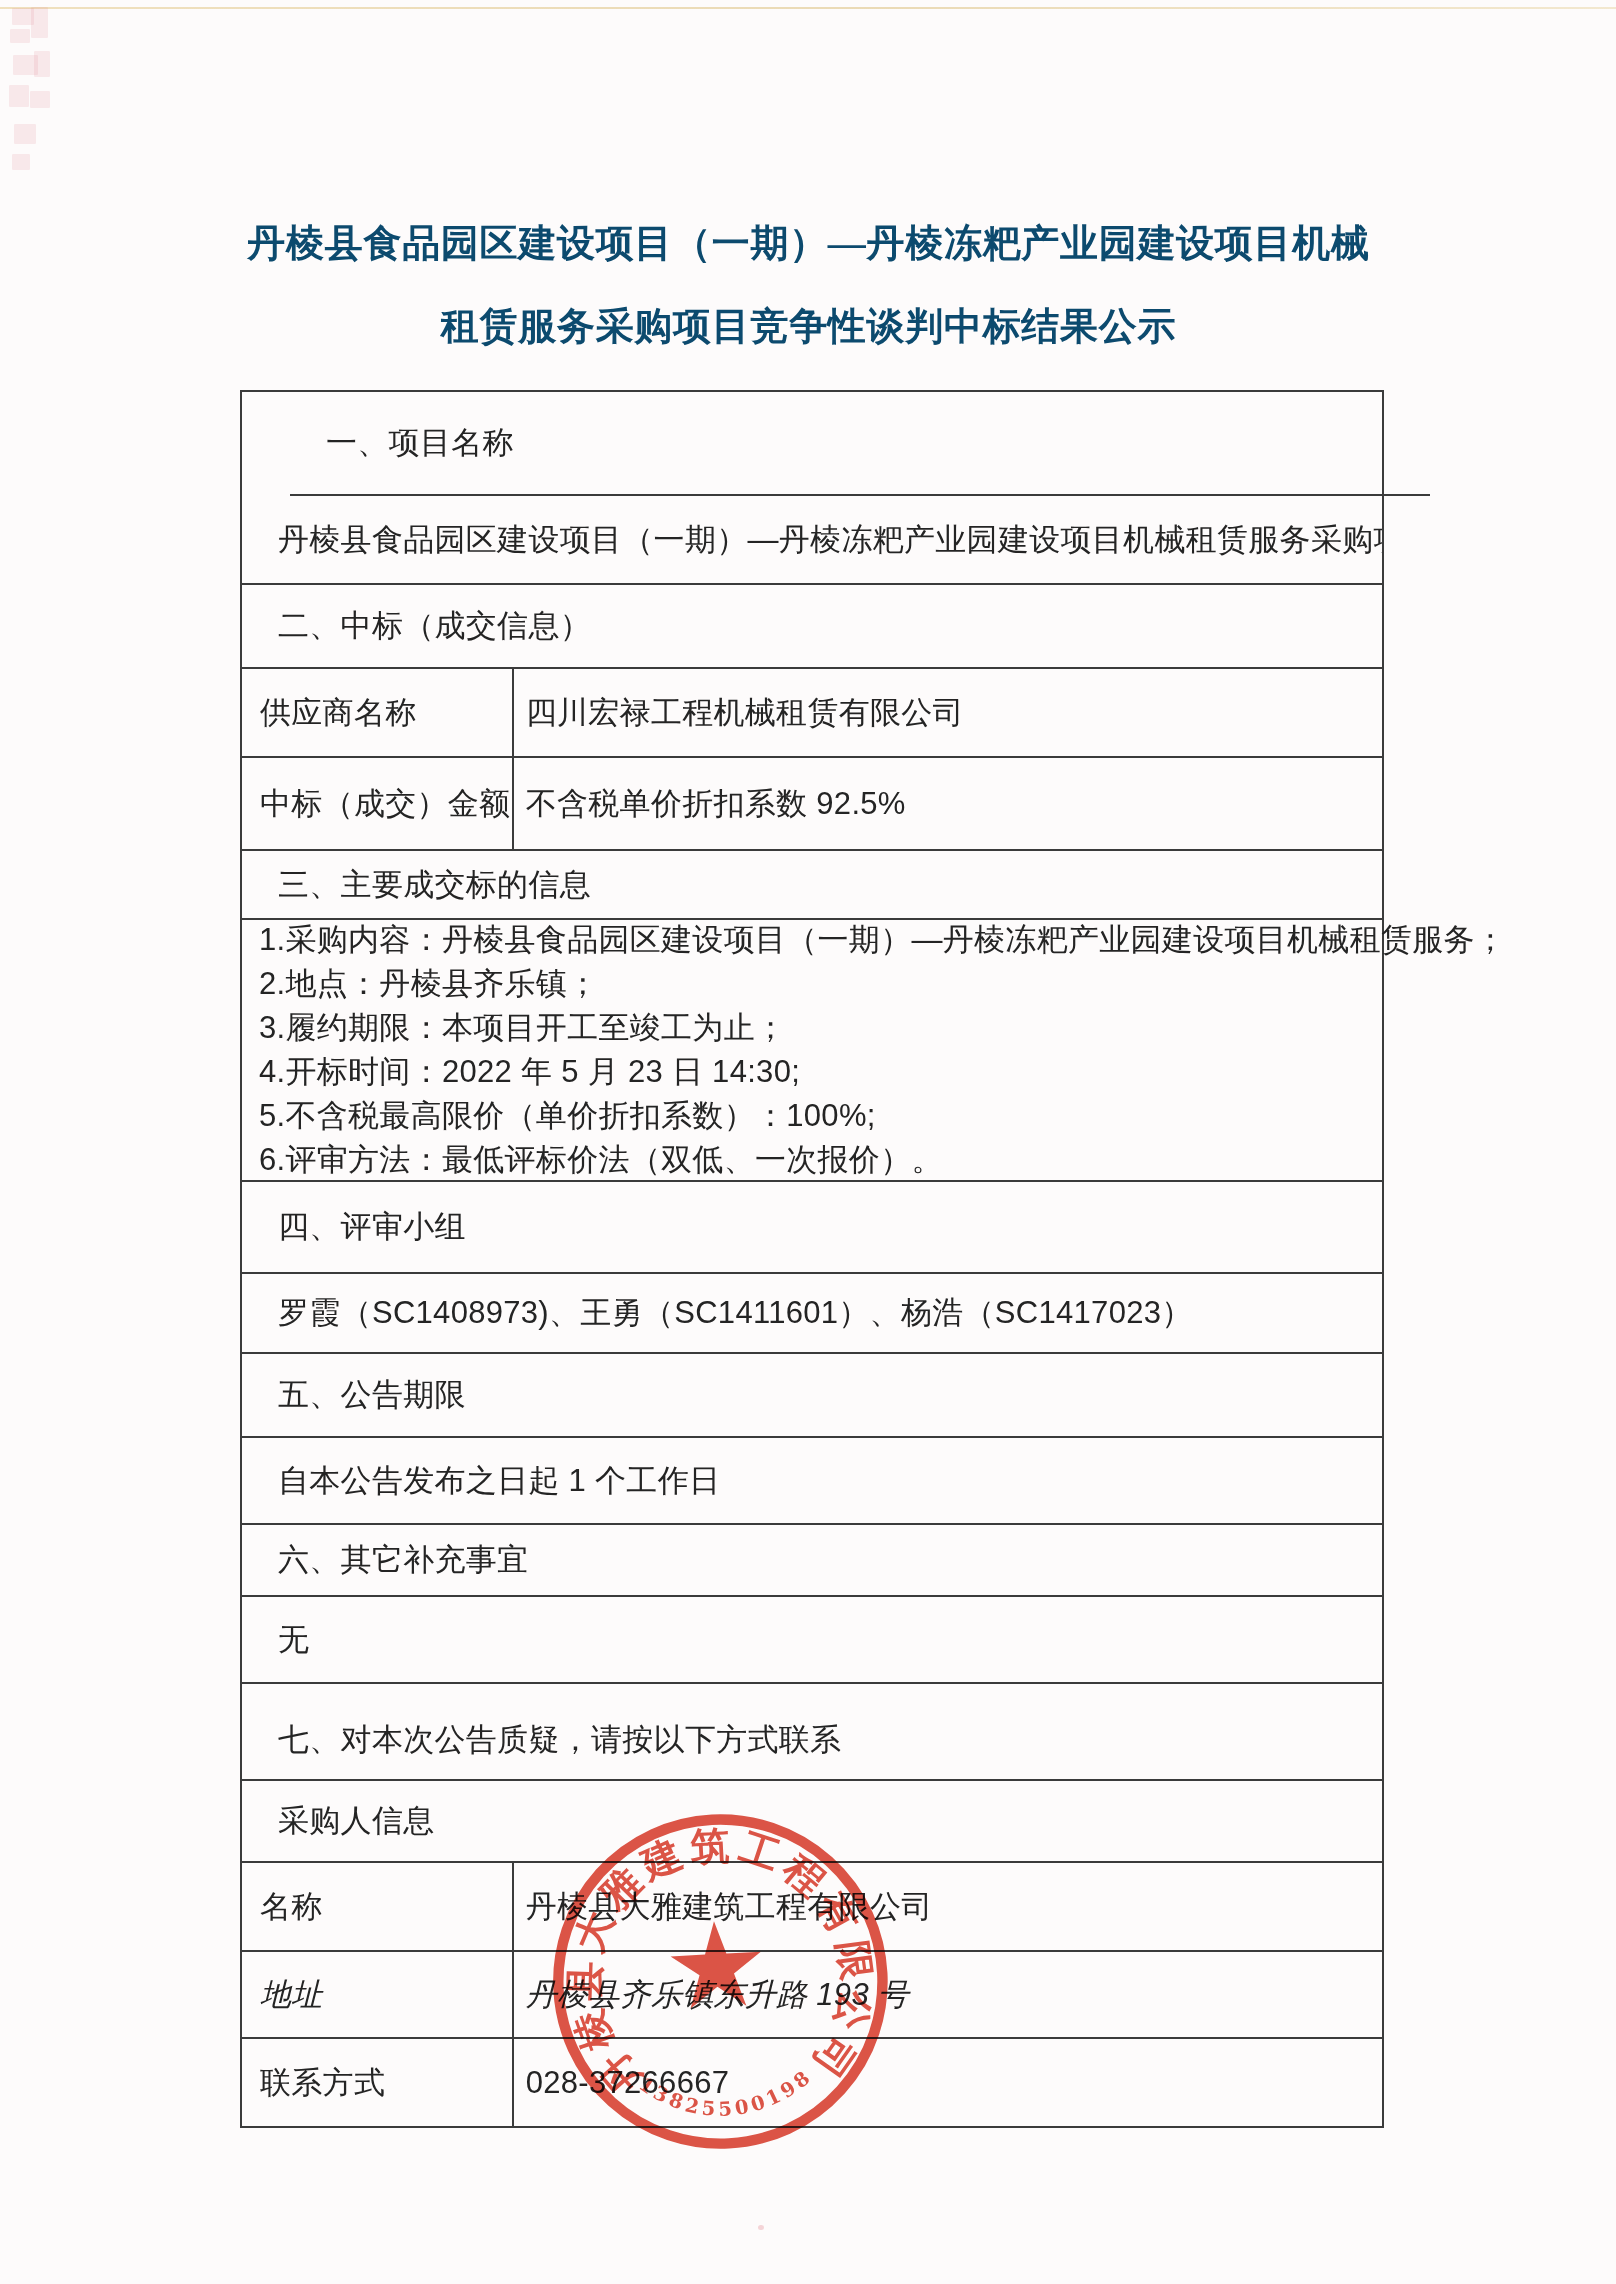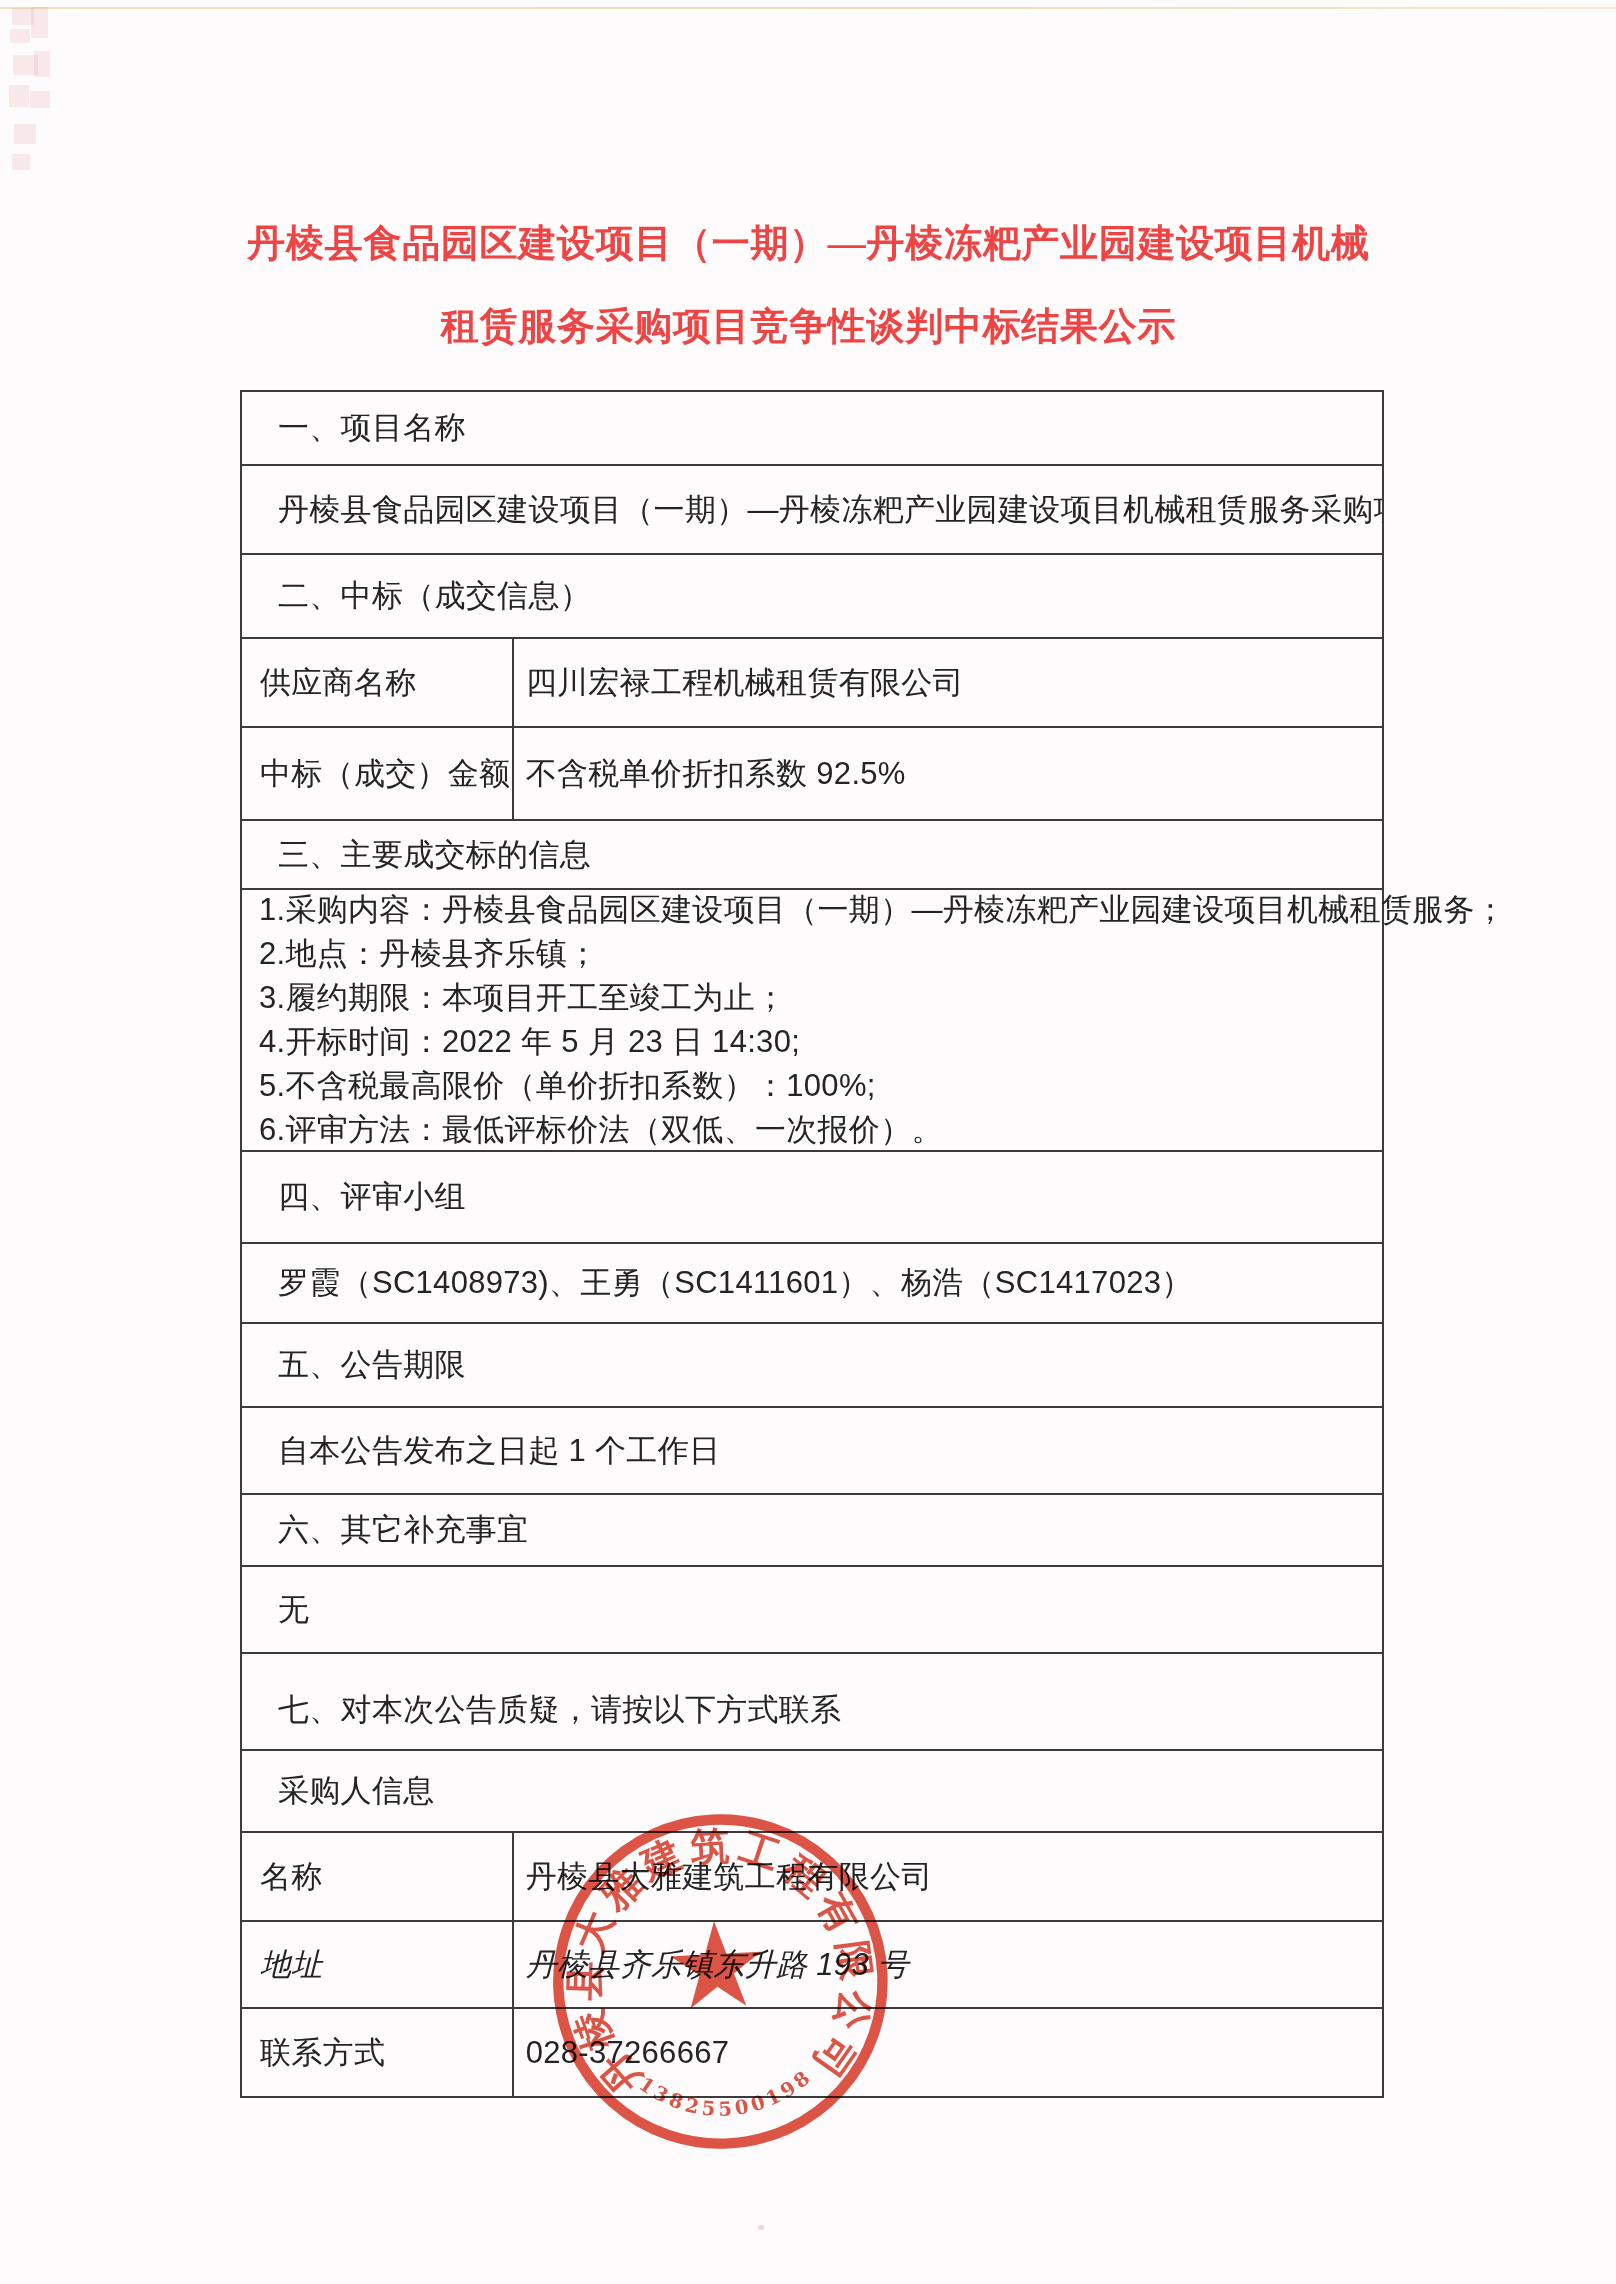--- a/index.html
+++ b/index.html
@@ -13,21 +13,21 @@
   
   .scan-top-line{position:absolute;top:7.2px;left:0;width:1617px;height:2px;
     background:linear-gradient(90deg,#ecd9ae,#e6d2a4 55%,#f0e3c4);opacity:.8;}
   .corner-marks{position:absolute;top:0;left:0;width:104px;height:189px;}
   .corner-marks i{position:absolute;background:rgba(222,122,134,.14);border-radius:1.3px;}
 
   
   .title-line{
     position:absolute;left:0;width:1617px;text-align:center;
     font-family:"Liberation Serif","DejaVu Serif",serif;
-    font-weight:700;font-size:38px;color:#ef4444;letter-spacing:0.7px;
+    font-weight:700;font-size:38px;color:#0c4a6e;letter-spacing:0.7px;
     white-space:nowrap;
   }
   .title-1{top:218px;}
   .title-2{top:301px;}
 
   
   .doc-table{
     position:absolute;left:240px;top:390px;width:1144px;
     box-sizing:border-box;border:2.6px solid #3b3b3b;
     display:flex;flex-direction:column;
@@ -77,21 +77,21 @@
     <i style="left:30px;top:91px;width:19.6px;height:17px"></i>
     <i style="left:14.3px;top:124px;width:22px;height:19.6px"></i>
     <i style="left:11.7px;top:154px;width:18px;height:15.6px"></i>
   </div>
   <div class="speck" style="left:758px;top:2225px;"></div>
 
   <div class="title-line title-1">丹棱县食品园区建设项目（一期）—丹棱冻粑产业园建设项目机械</div>
   <div class="title-line title-2">租赁服务采购项目竞争性谈判中标结果公示</div>
 
   <div class="doc-table">
-      <div class="row single" style="height: 74px;">
+      <div class="row single" style="height: 104px; margin-left: 48px;">
         <div class="cell single">一、项目名称</div>
       </div>
       <div class="row single" style="height: 89px;">
         <div class="cell single">丹棱县食品园区建设项目（一期）—丹棱冻粑产业园建设项目机械租赁服务采购项目</div>
       </div>
       <div class="row single" style="height: 84px;">
         <div class="cell single">二、中标（成交信息）</div>
       </div>
       <div class="row kv" style="height: 89px;">
         <div class="cell label">供应商名称</div>

